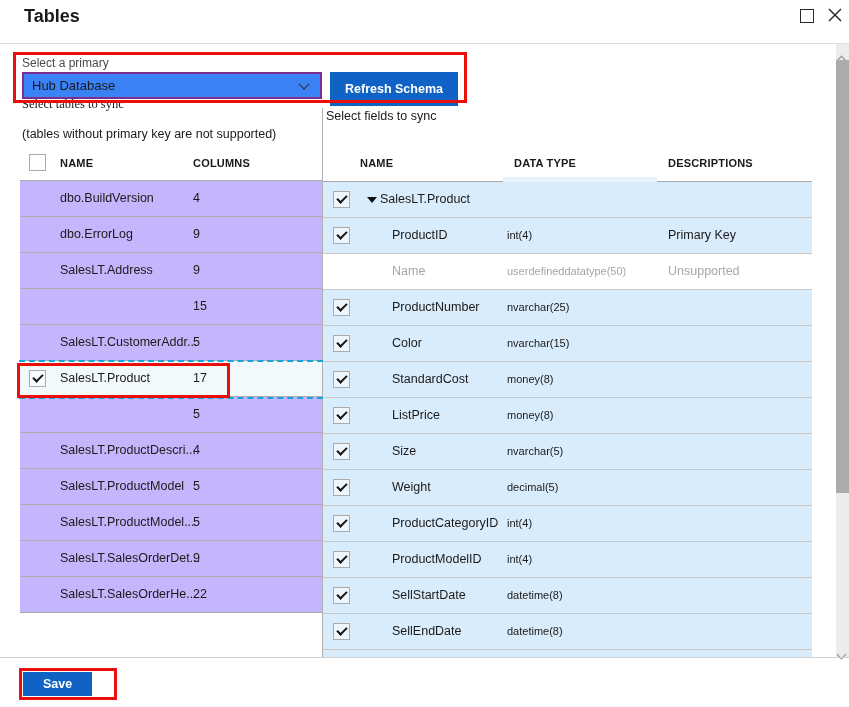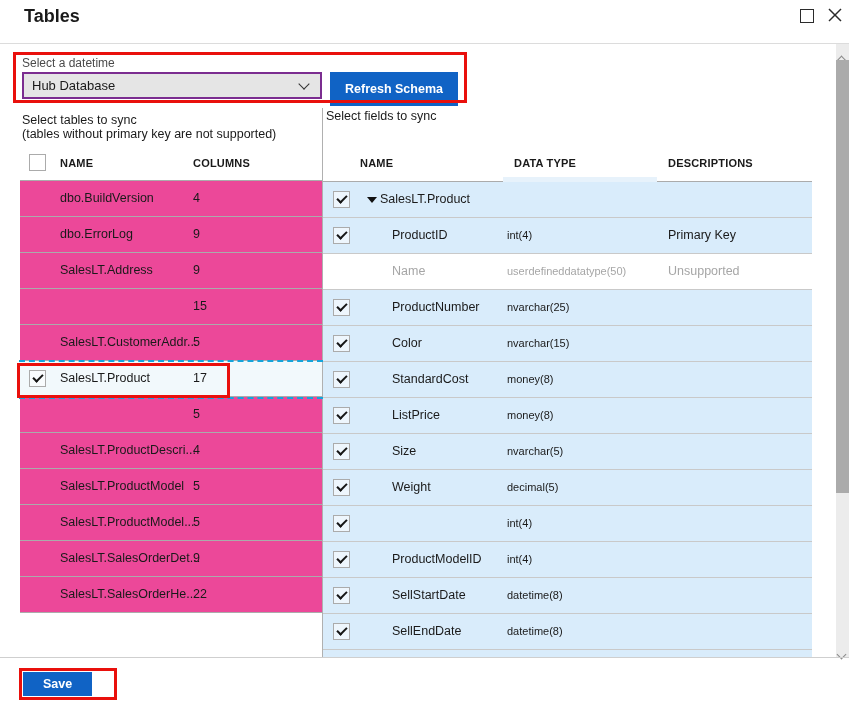--- a/index.html
+++ b/index.html
@@ -15,46 +15,46 @@
   .win-restore{position:absolute;left:800px;top:9px;width:14px;height:14px;border:1.5px solid #2b2b2b;background:#fff;cursor:pointer;}
   .win-close{position:absolute;left:827px;top:7px;width:16px;height:16px;cursor:pointer;}
   .title-divider{position:absolute;left:0;top:43px;width:849px;height:1px;background:#dcdcdc;}
 
   .red-box{position:absolute;border:3px solid var(--red);pointer-events:none;z-index:30;}
   .red-box-db{left:13px;top:52px;width:454px;height:51px;}
   .red-box-product{left:17px;top:363px;width:213px;height:35px;}
   .red-box-save{left:19px;top:668px;width:98px;height:32px;}
 
   .db-label{position:absolute;left:22px;top:56px;font-size:12px;color:#4a4a4a;}
-  .dropdown{position:absolute;left:22px;top:72px;width:300px;height:27px;border:2px solid var(--purple);background:#e5e5e5;font-size:13px;line-height:23px;padding-left:8px;cursor:pointer;}
+  .dropdown{position:absolute;left:22px;top:72px;width:300px;height:27px;border:2px solid var(--purple);background:#3b82f6;font-size:13px;line-height:23px;padding-left:8px;cursor:pointer;}
   .chev{display:inline-block;width:8px;height:8px;border-right:1.5px solid #333;border-bottom:1.5px solid #333;transform:rotate(45deg);}
   .dropdown .chev{position:absolute;right:12px;top:6px;}
   .btn-primary{position:absolute;background:var(--blue);color:#fff;border:none;font-family:inherit;font-size:12.5px;font-weight:bold;text-align:center;cursor:pointer;}
   .btn-refresh{left:330px;top:72px;width:128px;height:34px;}
   .btn-save{left:23px;top:672px;width:69px;height:24px;z-index:5;}
 
   .panel-title{position:absolute;font-size:12.5px;color:#1a1a1a;}
-  .lp-title{left:22px;top:113px;}
+  .lp-title{left:22px;top:97px;font-family:Liberation Serif, serif;}
   .lp-subtitle{left:22px;top:127px;}
   .rp-title{left:326px;top:109px;}
 
   .th{position:absolute;font-size:11px;font-weight:bold;color:#1a1a1a;letter-spacing:.2px;top:157px;}
   .lth-name{left:60px;} .lth-cols{left:193px;}
   .rth-name{left:360px;} .rth-dtype{left:514px;} .rth-desc{left:668px;}
 
   .checkbox{position:absolute;width:17px;height:17px;border:1px solid #ababab;background:rgba(255,255,255,.55);cursor:pointer;}
   .checkbox.checked::after{content:"";position:absolute;left:3px;top:3px;width:8px;height:4px;border-left:2px solid #161616;border-bottom:2px solid #161616;transform:rotate(-45deg);}
   .hdr-checkbox{left:29px;top:154px;}
 
   .lhdr-border{position:absolute;left:20px;top:180px;width:302px;height:1px;background:#ababab;}
   .rhdr-border{position:absolute;left:323px;top:181px;width:489px;height:1px;background:#ababab;}
   .rhdr-strip{position:absolute;left:503px;top:177px;width:154px;height:5px;background:#e7f2fb;}
 
   #left-rows{position:absolute;left:20px;top:181px;width:302px;}
-  .lrow{position:relative;height:36px;border-bottom:1px solid #ababab;background:#ec4899;cursor:pointer;}
+  .lrow{position:relative;height:36px;border-bottom:1px solid #ababab;background:#c4b5fd;cursor:pointer;}
   .lrow.selected{background:var(--selbg);}
   .lrow .cb{left:9px;top:9px;}
   .lrow .name{position:absolute;left:40px;top:0;line-height:35px;font-size:12.5px;}
   .lrow .cols{position:absolute;left:173px;top:0;line-height:35px;font-size:12.5px;}
   .dash-line{position:absolute;left:19px;width:304px;height:0;border-top:2px dashed var(--dash);z-index:20;pointer-events:none;}
 
   .v-divider{position:absolute;left:322px;top:108px;width:1px;height:549px;background:#b0b0b0;}
 
   #right-rows{position:absolute;left:323px;top:182px;width:489px;}
   .frow{position:relative;height:36px;border-bottom:1px solid #c9c9c9;background:var(--rowblue);cursor:pointer;}
@@ -87,21 +87,21 @@
   <span class="win-restore"></span>
   <span class="win-close">
     <svg width="16" height="16" viewBox="0 0 16 16">
         <line x1="2" y1="2" x2="14" y2="14" stroke="#2b2b2b" stroke-width="1.5"></line>
         <line x1="14" y1="2" x2="2" y2="14" stroke="#2b2b2b" stroke-width="1.5"></line>
       </svg>
   </span>
 
   <div class="title-divider"></div>
 
-  <div class="db-label">Select a datetime</div>
+  <div class="db-label">Select a primary</div>
   <div class="dropdown">
     <span>Hub Database</span>
     <span class="chev"></span>
   </div>
   <button class="btn-primary btn-refresh">Refresh Schema</button>
   <div class="red-box red-box-db"></div>
 
   <div class="panel-title lp-title">Select tables to sync</div>
   <div class="panel-title lp-subtitle">(tables without primary key are not supported)</div>
   <span class="checkbox hdr-checkbox"></span>
@@ -219,20 +219,21 @@
         <span class="desc"></span>
       </div>
       <div class="frow">
         <span class="checkbox checked cb"></span>
         <span class="name">Weight</span>
         <span class="dtype">decimal(5)</span>
         <span class="desc"></span>
       </div>
       <div class="frow">
         <span class="checkbox checked cb"></span>
+        <span class="name">ProductCategoryID</span>
         <span class="dtype">int(4)</span>
         <span class="desc"></span>
       </div>
       <div class="frow">
         <span class="checkbox checked cb"></span>
         <span class="name">ProductModelID</span>
         <span class="dtype">int(4)</span>
         <span class="desc"></span>
       </div>
       <div class="frow">

